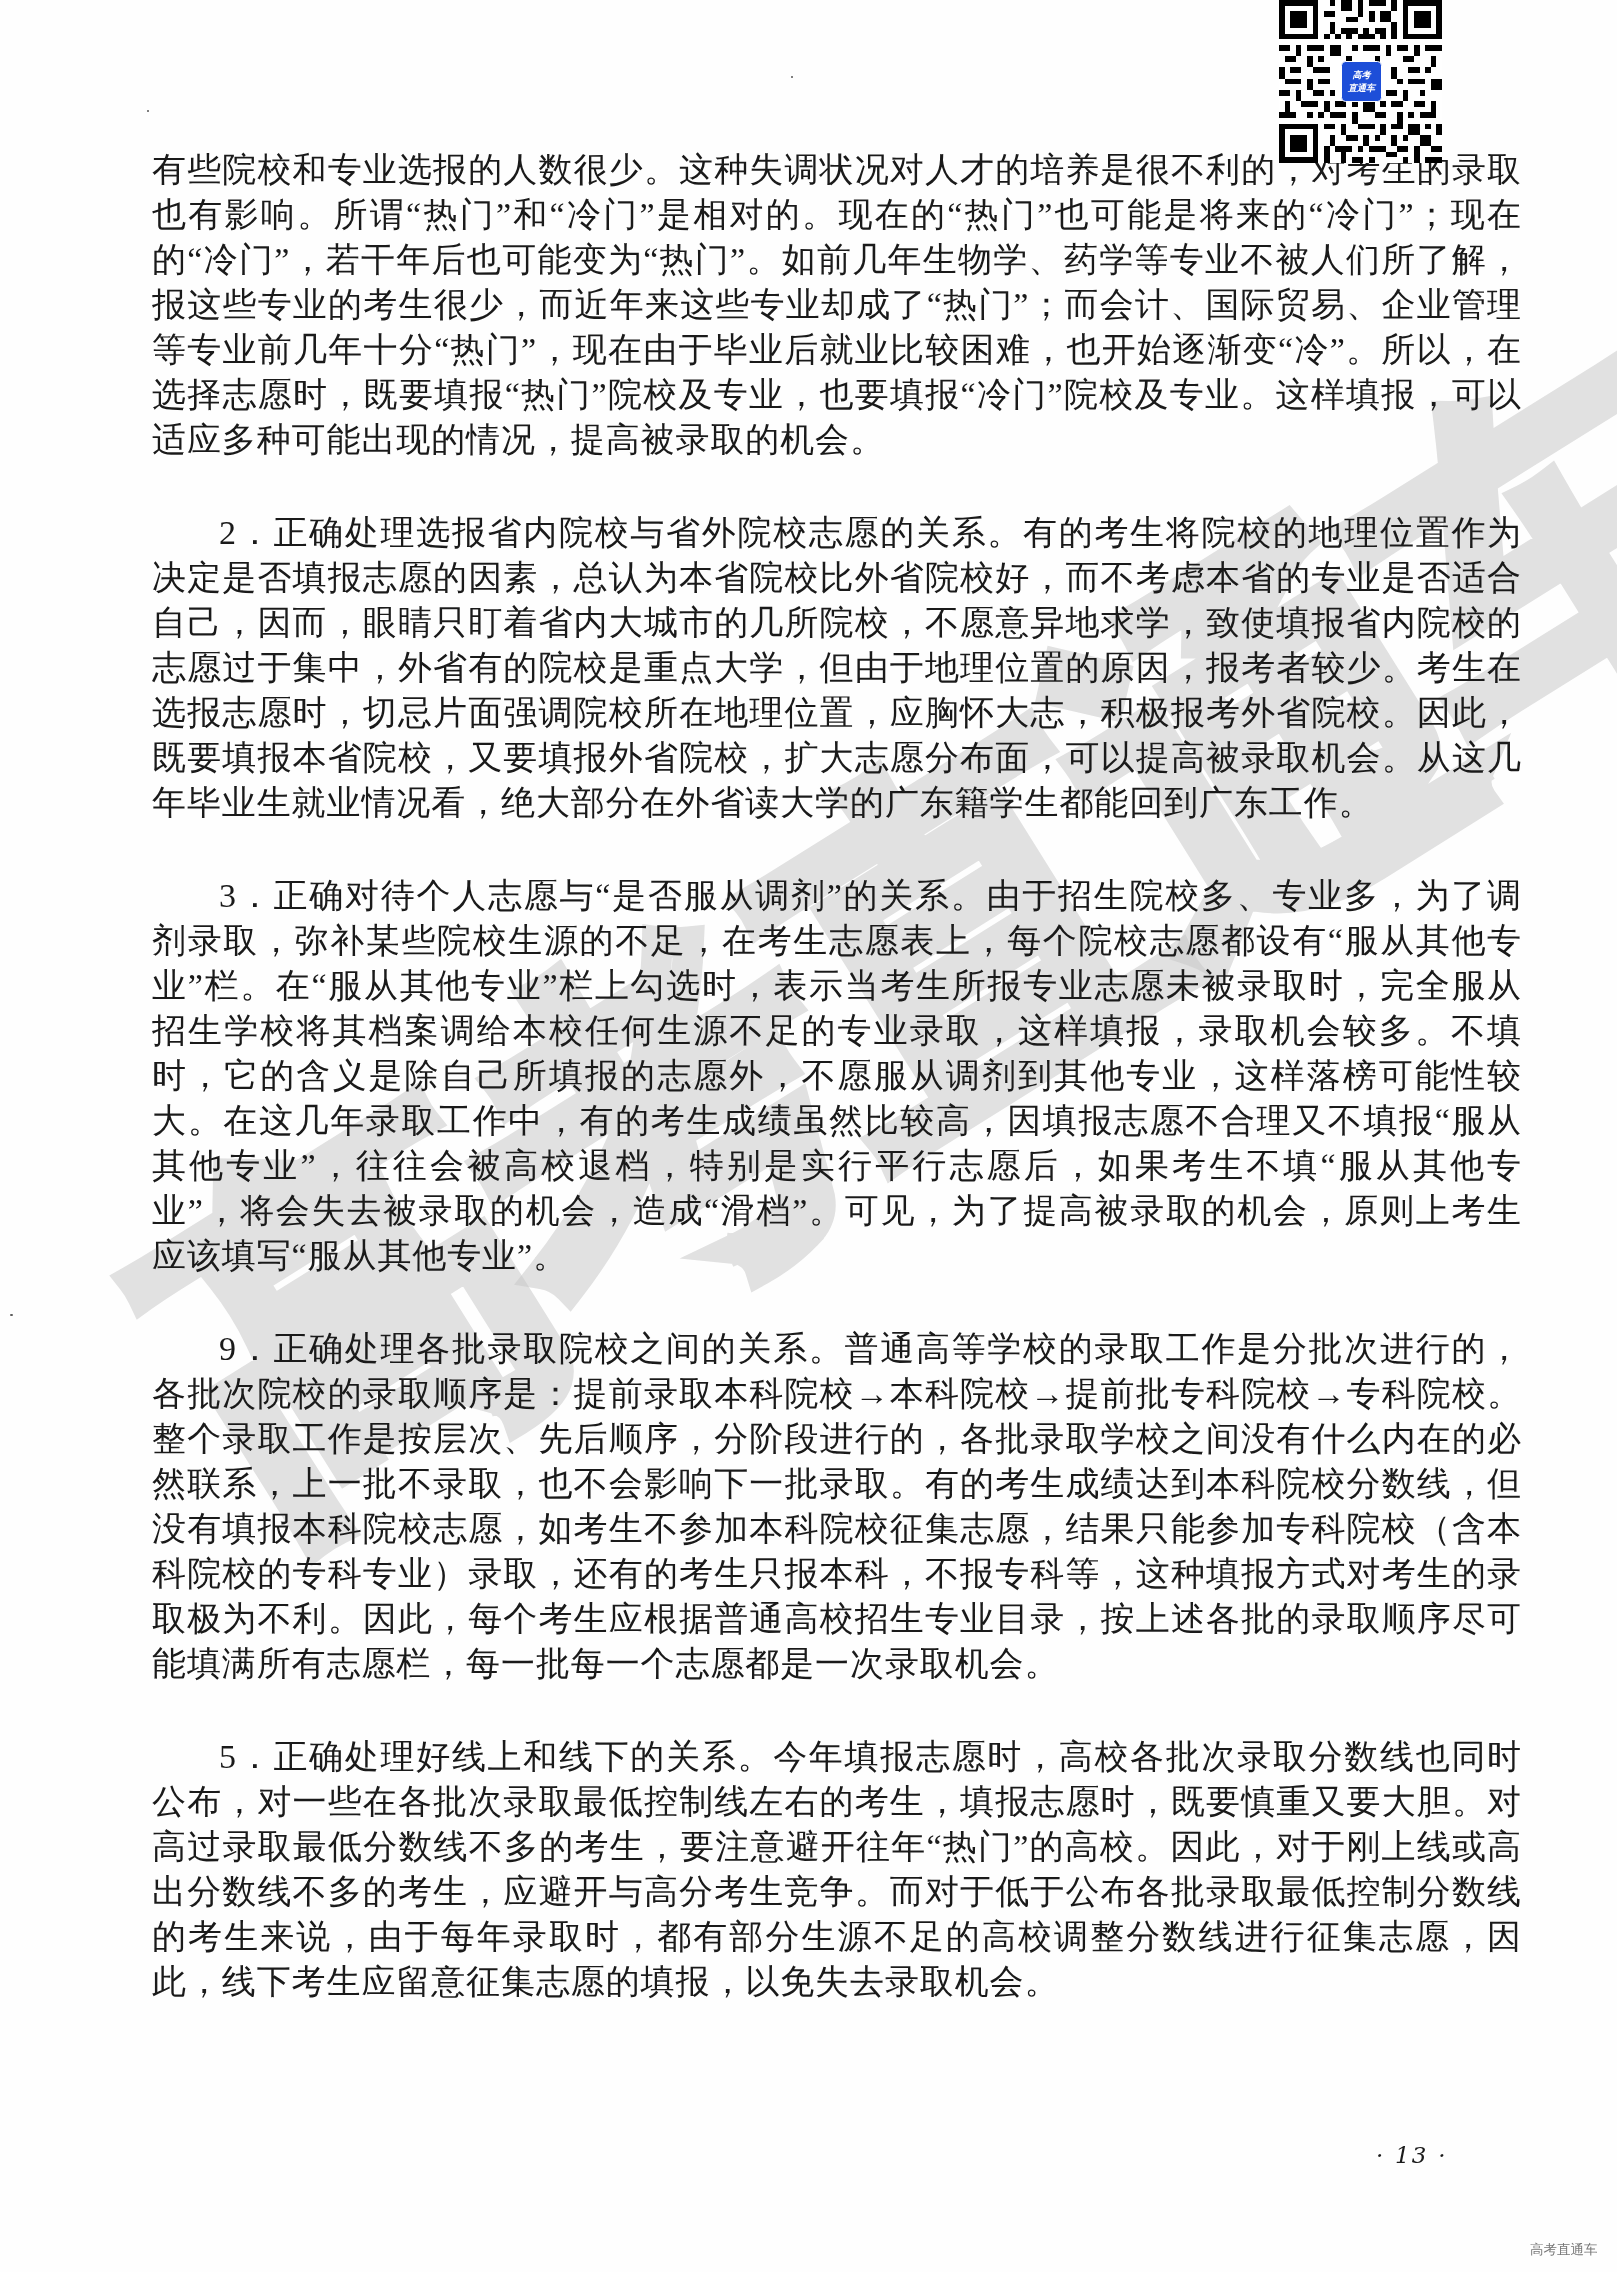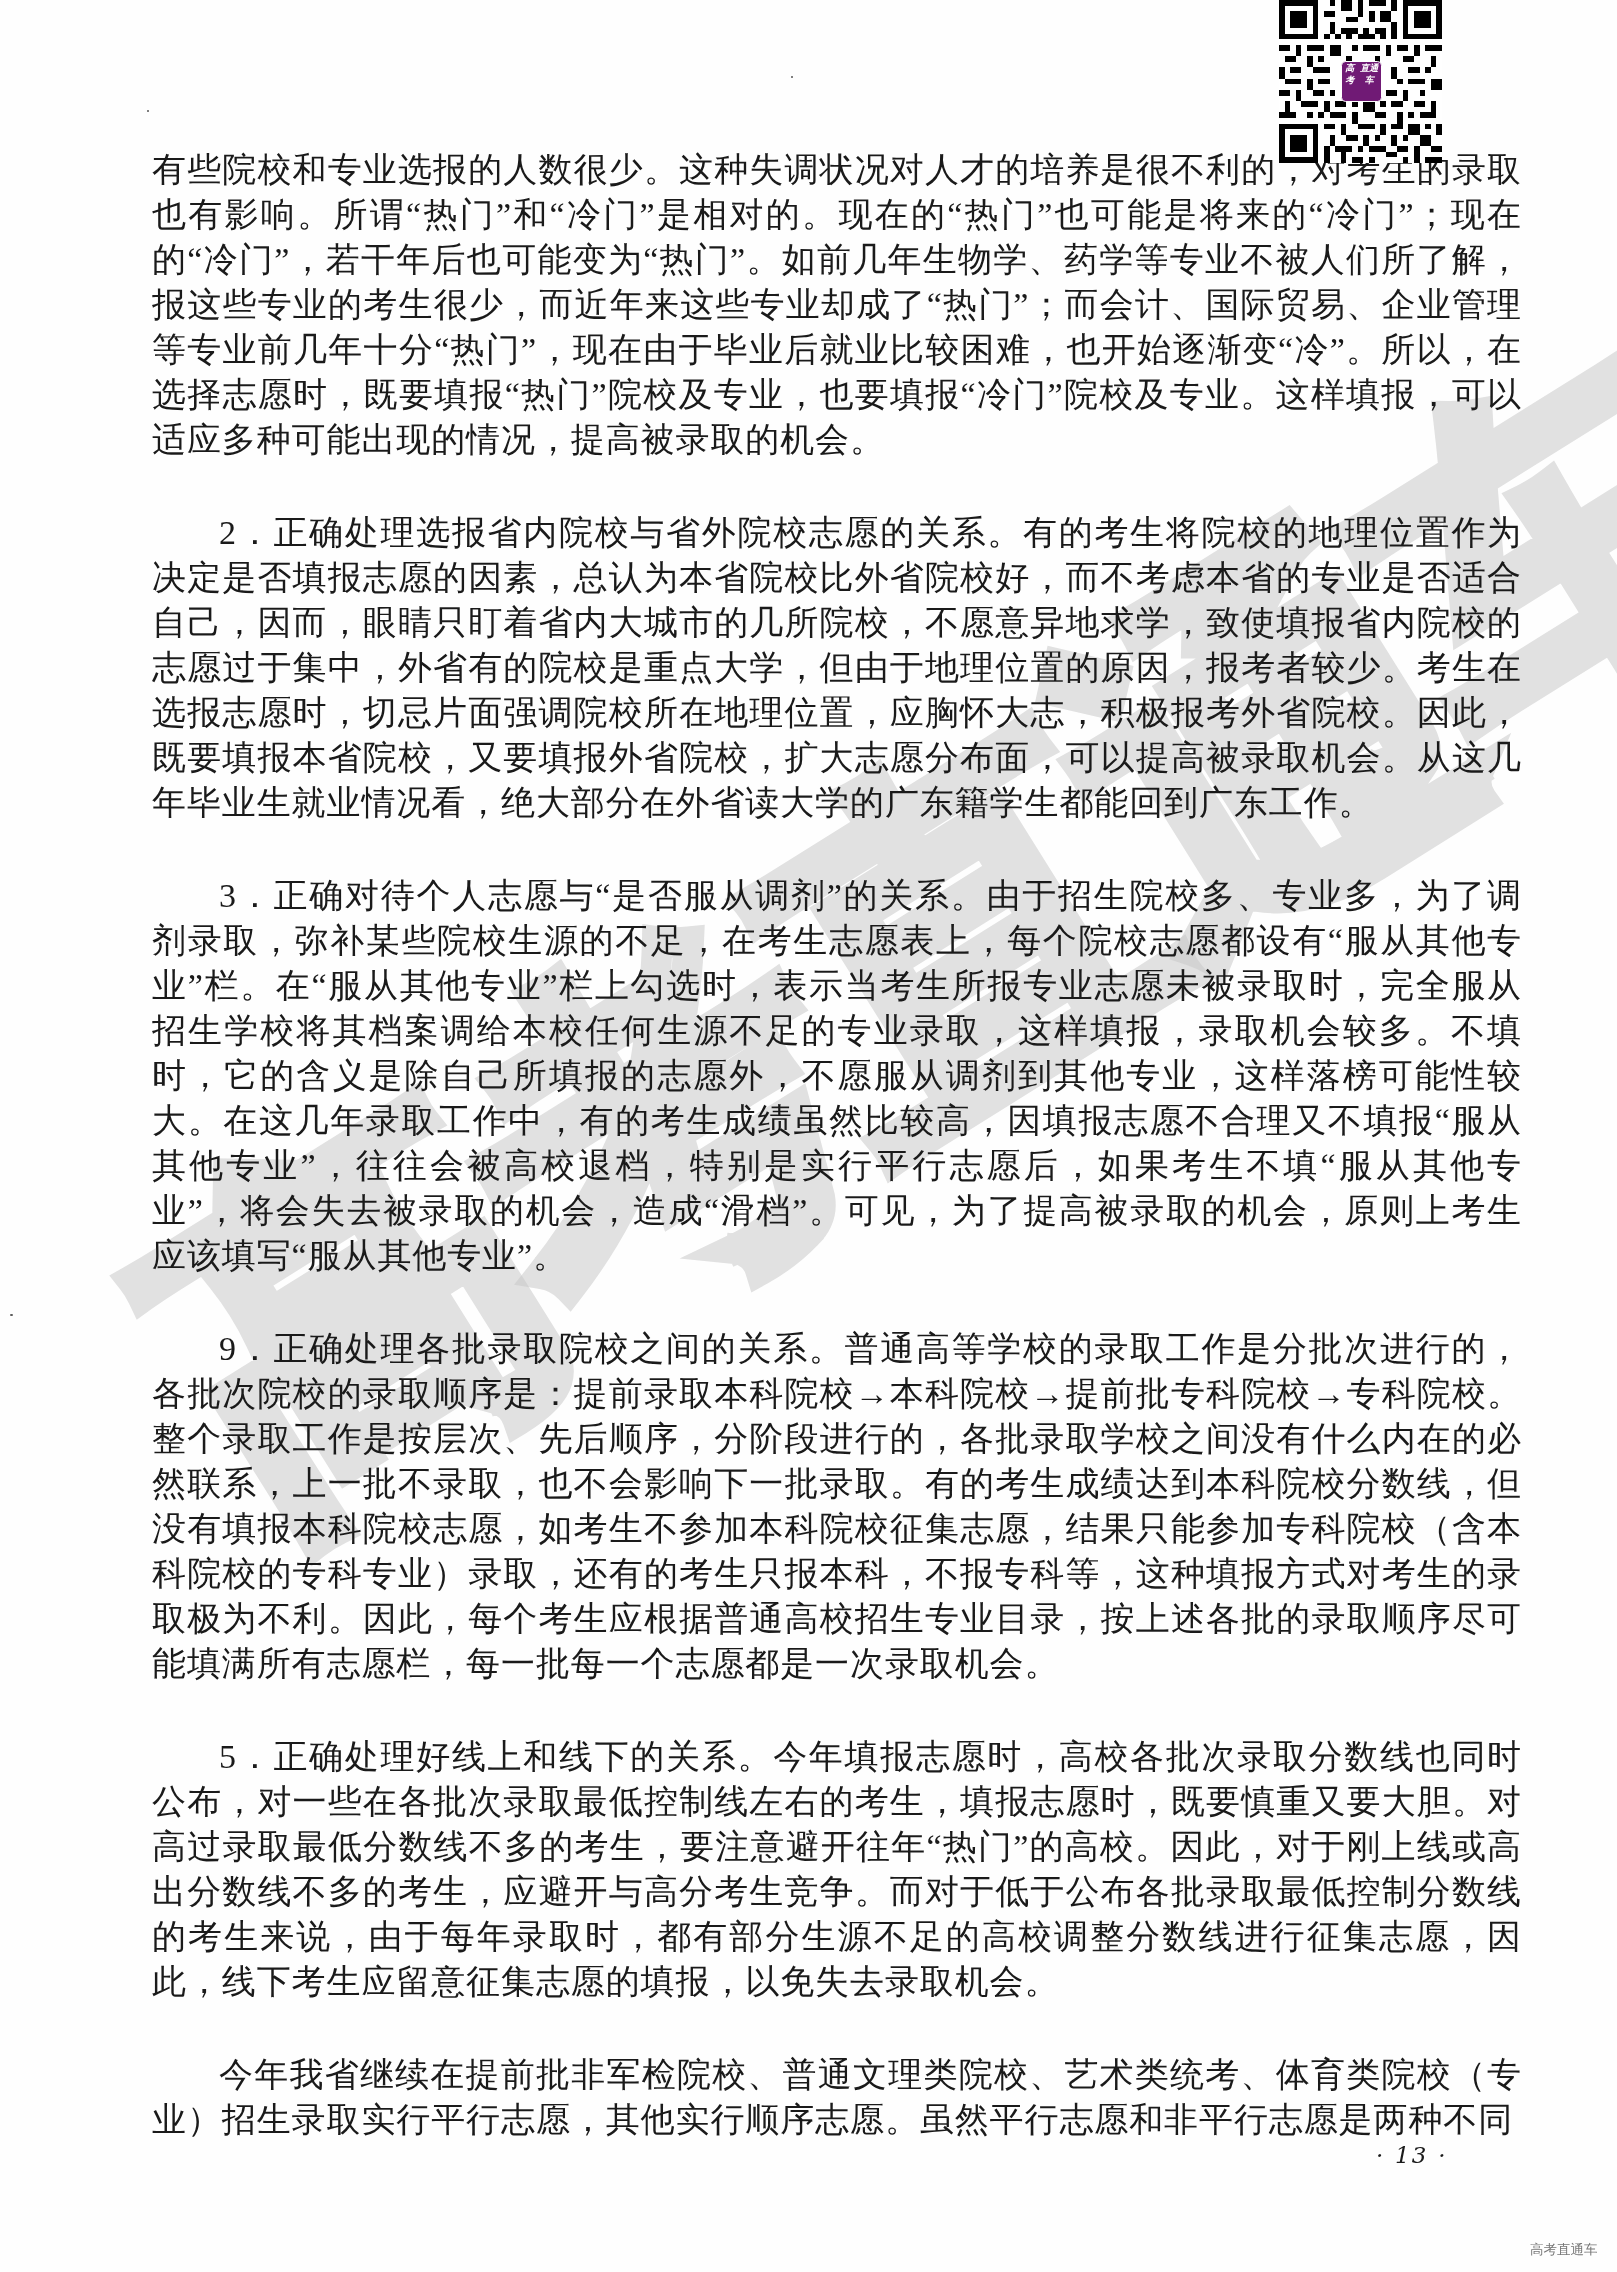--- a/index.html
+++ b/index.html
@@ -6,21 +6,21 @@
   body { width: 1617px; height: 2273px; position: relative; overflow: hidden; font-family: "DejaVu Serif", "Liberation Serif", serif; color: #1a1a1a; }
   .page { position: absolute; left: 0; top: 0; width: 1617px; height: 2273px; background: #fefefe; }
 
   
   .watermark { position: absolute; left: 0; top: 0; width: 1617px; height: 2273px; pointer-events: none; overflow: hidden; z-index: 1; }
   .wm-text { position: absolute; left: 67px; top: 1207px; font-family: "DejaVu Sans", sans-serif; font-size: 371px; font-weight: bold; color: transparent; -webkit-text-stroke: 19px rgba(200,200,200,0.55); letter-spacing: -11.2px; transform: rotate(-32deg); transform-origin: left top; white-space: nowrap; }
 
   
   .qr { position: absolute; left: 1279px; top: 0; width: 163px; height: 163px; background: #fff; z-index: 3; }
   .qr svg { width: 163px; height: 163px; display: block; }
-  .qr-badge { position: absolute; left: 62px; top: 61px; width: 39px; height: 39px; border-radius: 4.5px; background: #701a75; border: 1.7px solid #fff; color: #fff; font-family: "DejaVu Sans", sans-serif; font-weight: bold; font-style: italic; font-size: 9px; line-height: 12.4px; text-align: center; display: flex; justify-content: center; }
+  .qr-badge { position: absolute; left: 62px; top: 61px; width: 39px; height: 39px; border-radius: 4.5px; background: #1d4ed8; border: 1.7px solid #fff; color: #fff; font-family: "DejaVu Sans", sans-serif; font-weight: bold; font-style: italic; font-size: 9px; line-height: 12.4px; text-align: center; display: flex; flex-direction: column; justify-content: center; }
 
   
   .content { position: absolute; left: 152px; top: 147px; width: 1370px; z-index: 2; }
   .para { font-size: 34px; line-height: 45px; text-align: justify; text-align-last: left; margin: 0; letter-spacing: 0.9px; font-family: Liberation Serif, serif; }
   .para.indent { text-indent: 67px; margin-top: 48px; }
   .heading { font-size: 34px; line-height: 45px; margin: 0; text-indent: 67px; letter-spacing: 0.9px; }
 
   .page-number { position: absolute; left: 1376px; top: 2142px; font-size: 23px; z-index: 2; letter-spacing: 2.2px; font-style: italic; }
   .footer-brand { position: absolute; left: 1530px; top: 2241px; font-family: "DejaVu Sans", sans-serif; font-size: 13.5px; color: #777; z-index: 2; }
 
@@ -63,21 +63,20 @@
       <span>直通车</span>
     </div>
   </div>
 
   <div class="content">
     <p class="para">有些院校和专业选报的人数很少。这种失调状况对人才的培养是很不利的，对考生的录取也有影响。所谓“热门”和“冷门”是相对的。现在的“热门”也可能是将来的“冷门”；现在的“冷门”，若干年后也可能变为“热门”。如前几年生物学、药学等专业不被人们所了解，报这些专业的考生很少，而近年来这些专业却成了“热门”；而会计、国际贸易、企业管理等专业前几年十分“热门”，现在由于毕业后就业比较困难，也开始逐渐变“冷”。所以，在选择志愿时，既要填报“热门”院校及专业，也要填报“冷门”院校及专业。这样填报，可以适应多种可能出现的情况，提高被录取的机会。</p>
     <p class="para indent">2．正确处理选报省内院校与省外院校志愿的关系。有的考生将院校的地理位置作为决定是否填报志愿的因素，总认为本省院校比外省院校好，而不考虑本省的专业是否适合自己，因而，眼睛只盯着省内大城市的几所院校，不愿意异地求学，致使填报省内院校的志愿过于集中，外省有的院校是重点大学，但由于地理位置的原因，报考者较少。考生在选报志愿时，切忌片面强调院校所在地理位置，应胸怀大志，积极报考外省院校。因此，既要填报本省院校，又要填报外省院校，扩大志愿分布面，可以提高被录取机会。从这几年毕业生就业情况看，绝大部分在外省读大学的广东籍学生都能回到广东工作。</p>
     <p class="para indent">3．正确对待个人志愿与“是否服从调剂”的关系。由于招生院校多、专业多，为了调剂录取，弥补某些院校生源的不足，在考生志愿表上，每个院校志愿都设有“服从其他专业”栏。在“服从其他专业”栏上勾选时，表示当考生所报专业志愿未被录取时，完全服从招生学校将其档案调给本校任何生源不足的专业录取，这样填报，录取机会较多。不填时，它的含义是除自己所填报的志愿外，不愿服从调剂到其他专业，这样落榜可能性较大。在这几年录取工作中，有的考生成绩虽然比较高，因填报志愿不合理又不填报“服从其他专业”，往往会被高校退档，特别是实行平行志愿后，如果考生不填“服从其他专业”，将会失去被录取的机会，造成“滑档”。可见，为了提高被录取的机会，原则上考生应该填写“服从其他专业”。</p>
     <p class="para indent">9．正确处理各批录取院校之间的关系。普通高等学校的录取工作是分批次进行的，各批次院校的录取顺序是：提前录取本科院校→本科院校→提前批专科院校→专科院校。整个录取工作是按层次、先后顺序，分阶段进行的，各批录取学校之间没有什么内在的必然联系，上一批不录取，也不会影响下一批录取。有的考生成绩达到本科院校分数线，但没有填报本科院校志愿，如考生不参加本科院校征集志愿，结果只能参加专科院校（含本科院校的专科专业）录取，还有的考生只报本科，不报专科等，这种填报方式对考生的录取极为不利。因此，每个考生应根据普通高校招生专业目录，按上述各批的录取顺序尽可能填满所有志愿栏，每一批每一个志愿都是一次录取机会。</p>
     <p class="para indent">5．正确处理好线上和线下的关系。今年填报志愿时，高校各批次录取分数线也同时公布，对一些在各批次录取最低控制线左右的考生，填报志愿时，既要慎重又要大胆。对高过录取最低分数线不多的考生，要注意避开往年“热门”的高校。因此，对于刚上线或高出分数线不多的考生，应避开与高分考生竞争。而对于低于公布各批录取最低控制分数线的考生来说，由于每年录取时，都有部分生源不足的高校调整分数线进行征集志愿，因此，线下考生应留意征集志愿的填报，以免失去录取机会。</p>
-    <p class="para indent">今年我省继续在提前批非军检院校、普通文理类院校、艺术类统考、体育类院校（专业）招生录取实行平行志愿，其他实行顺序志愿。虽然平行志愿和非平行志愿是两种不同</p>
   </div>
 
   <div class="page-number">· 13 ·</div>
   <div class="footer-brand">高考直通车</div>
 
   <div class="speck" style="left:147px;top:110px;width:2.2px;height:2.2px;"></div>
   <div class="speck" style="left:791px;top:76px;width:2.2px;height:2.2px;"></div>
   <div class="speck" style="left:10px;top:1314px;width:3.4px;height:1.7px;"></div>
 </div>
 

